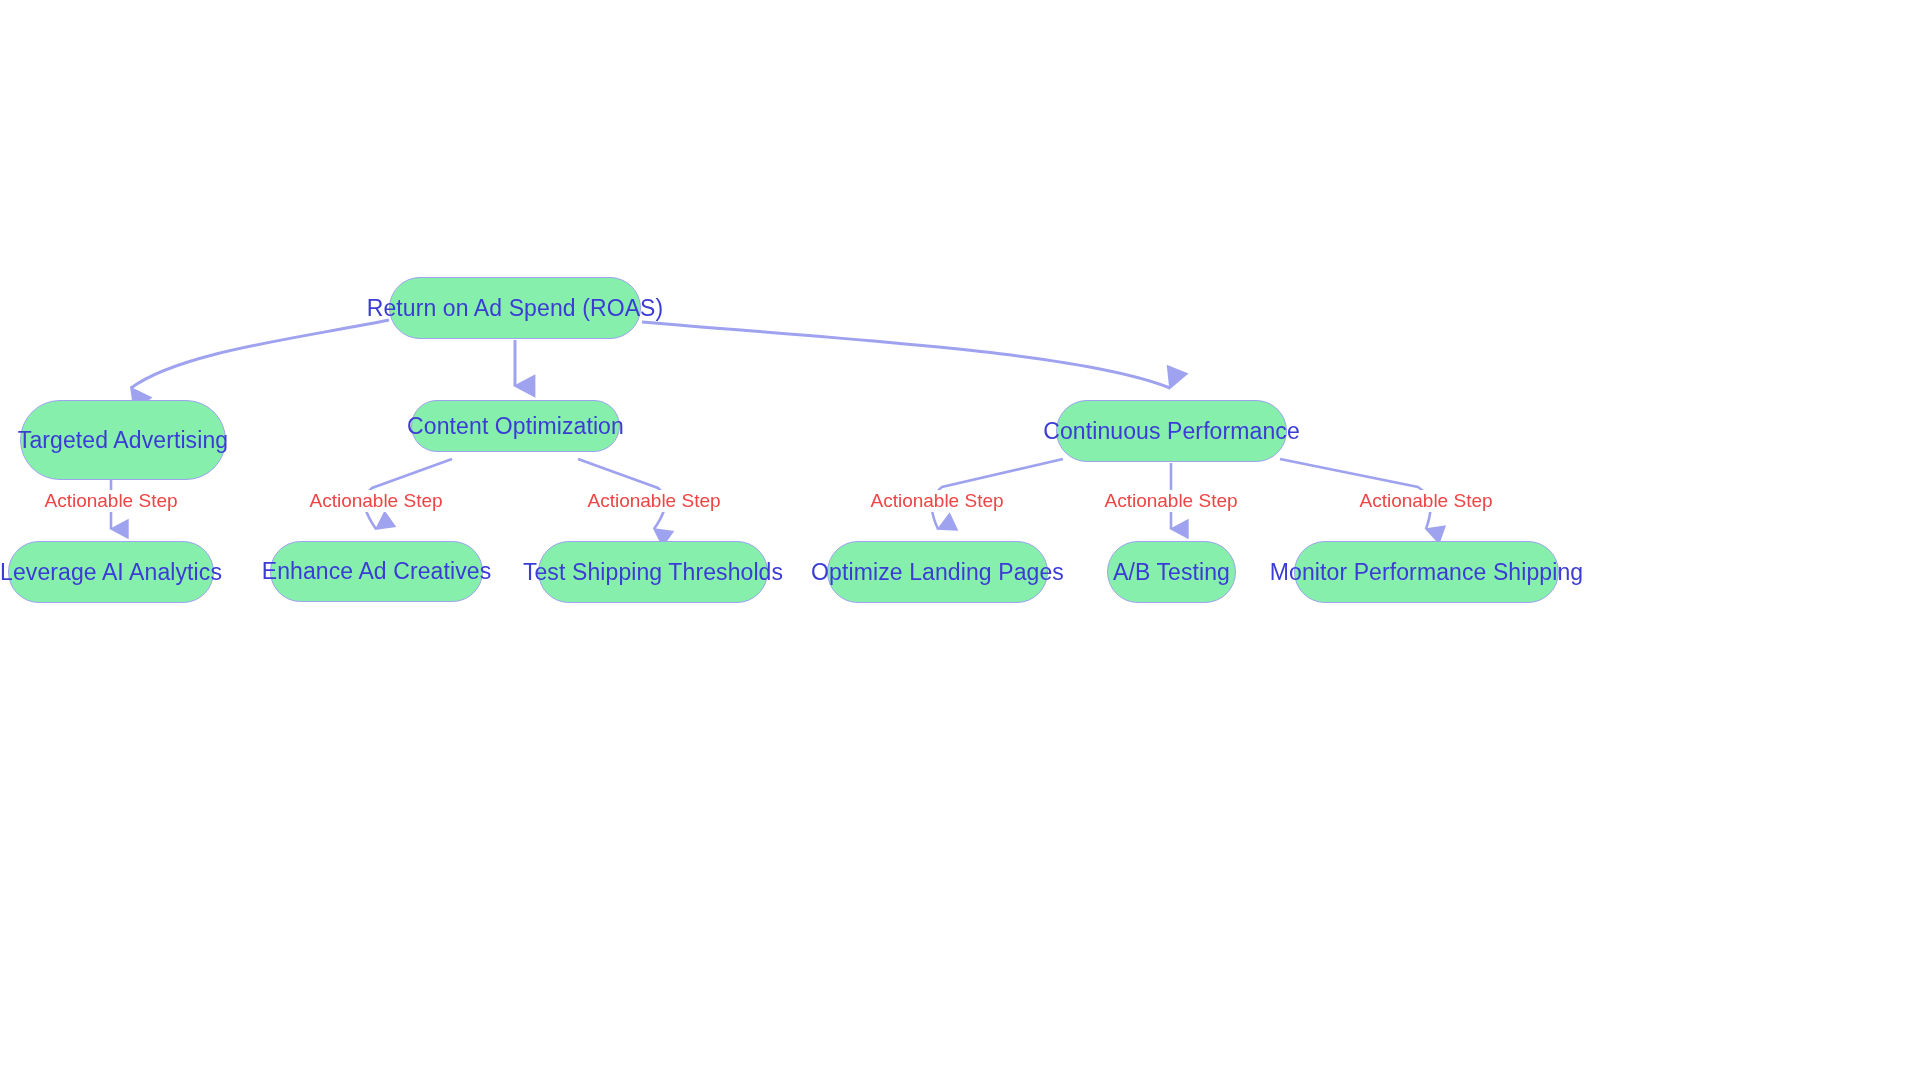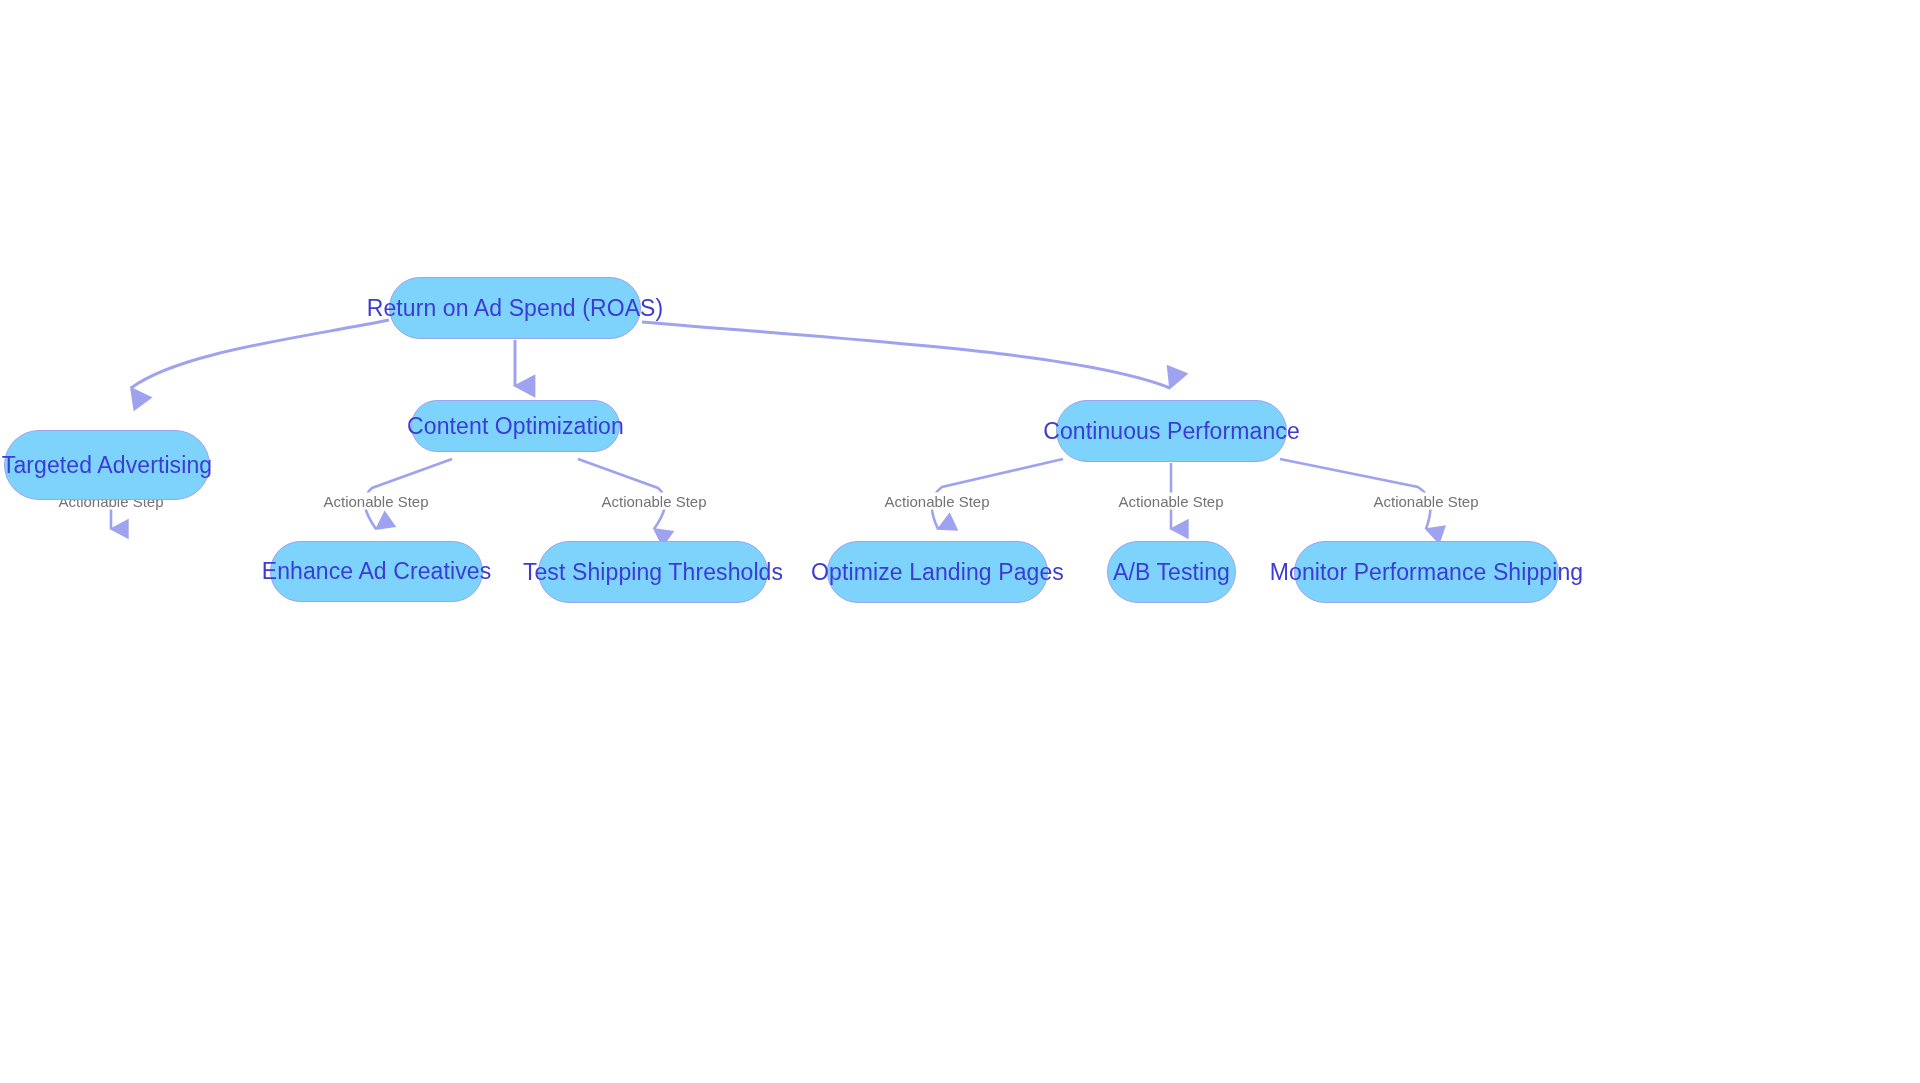--- a/index.html
+++ b/index.html
@@ -26,37 +26,37 @@
     top: 0;
     width: 1920px;
     height: 1083px;
   }
   .node {
     position: absolute;
     box-sizing: border-box;
     display: flex;
     align-items: center;
     justify-content: center;
-    background: #7dd3fc;
+    background: #86efac;
     border: 1.4px solid #9ea2ef;
     border-radius: 999px;
     color: #3b3bd6;
     font-size: 23px;
     letter-spacing: 0.1px;
     white-space: nowrap;
     z-index: 3;
   }
   .node-label {
     pointer-events: none;
   }
   .edge-label {
     position: absolute;
     transform: translate(-50%, -50%);
-    color: #737373;
-    font-size: 15px;
+    color: #ef4444;
+    font-size: 19px;
     white-space: nowrap;
     background: #ffffff;
     padding: 0 3px;
     z-index: 2;
   }
 </style>
 </head>
 <body>
 
 <div id="canvas">
@@ -84,32 +84,35 @@
 
     <path d="M 1171 463 L 1171 529" fill="none" stroke="#9ea2ef" stroke-width="2.6" marker-end="url(#arrowhead)"></path>
 
     <path d="M 1280 459 L 1418 487 C 1434 497 1432 512 1426 529" fill="none" stroke="#9ea2ef" stroke-width="2.6" marker-end="url(#arrowhead)"></path>
   </svg>
 
   <div class="node" style="left:389px; top:277px; width:252px; height:62px;">
     <span class="node-label">Return on Ad Spend (ROAS)</span>
   </div>
 
-  <div class="node" style="left:4px; top:400px; width:206px; height:70px;margin-top:30px;">
+  <div class="node" style="left:20px; top:400px; width:206px; height:80px;">
     <span class="node-label">Targeted Advertising</span>
   </div>
 
   <div class="node" style="left:411px; top:400px; width:209px; height:52px;justify-content:center;">
     <span class="node-label">Content Optimization</span>
   </div>
 
   <div class="node" style="left:1056px; top:400px; width:231px; height:62px;">
     <span class="node-label">Continuous Performance</span>
   </div>
 
+  <div class="node" style="left:8px; top:541px; width:206px; height:62px;">
+    <span class="node-label">Leverage AI Analytics</span>
+  </div>
 
   <div class="node" style="left:270px; top:541px; width:213px; height:61px;">
     <span class="node-label">Enhance Ad Creatives</span>
   </div>
 
   <div class="node" style="left:538px; top:541px; width:230px; height:62px;text-align:right;">
     <span class="node-label">Test Shipping Thresholds</span>
   </div>
 
   <div class="node" style="left:827px; top:541px; width:221px; height:62px;align-items:center;">

